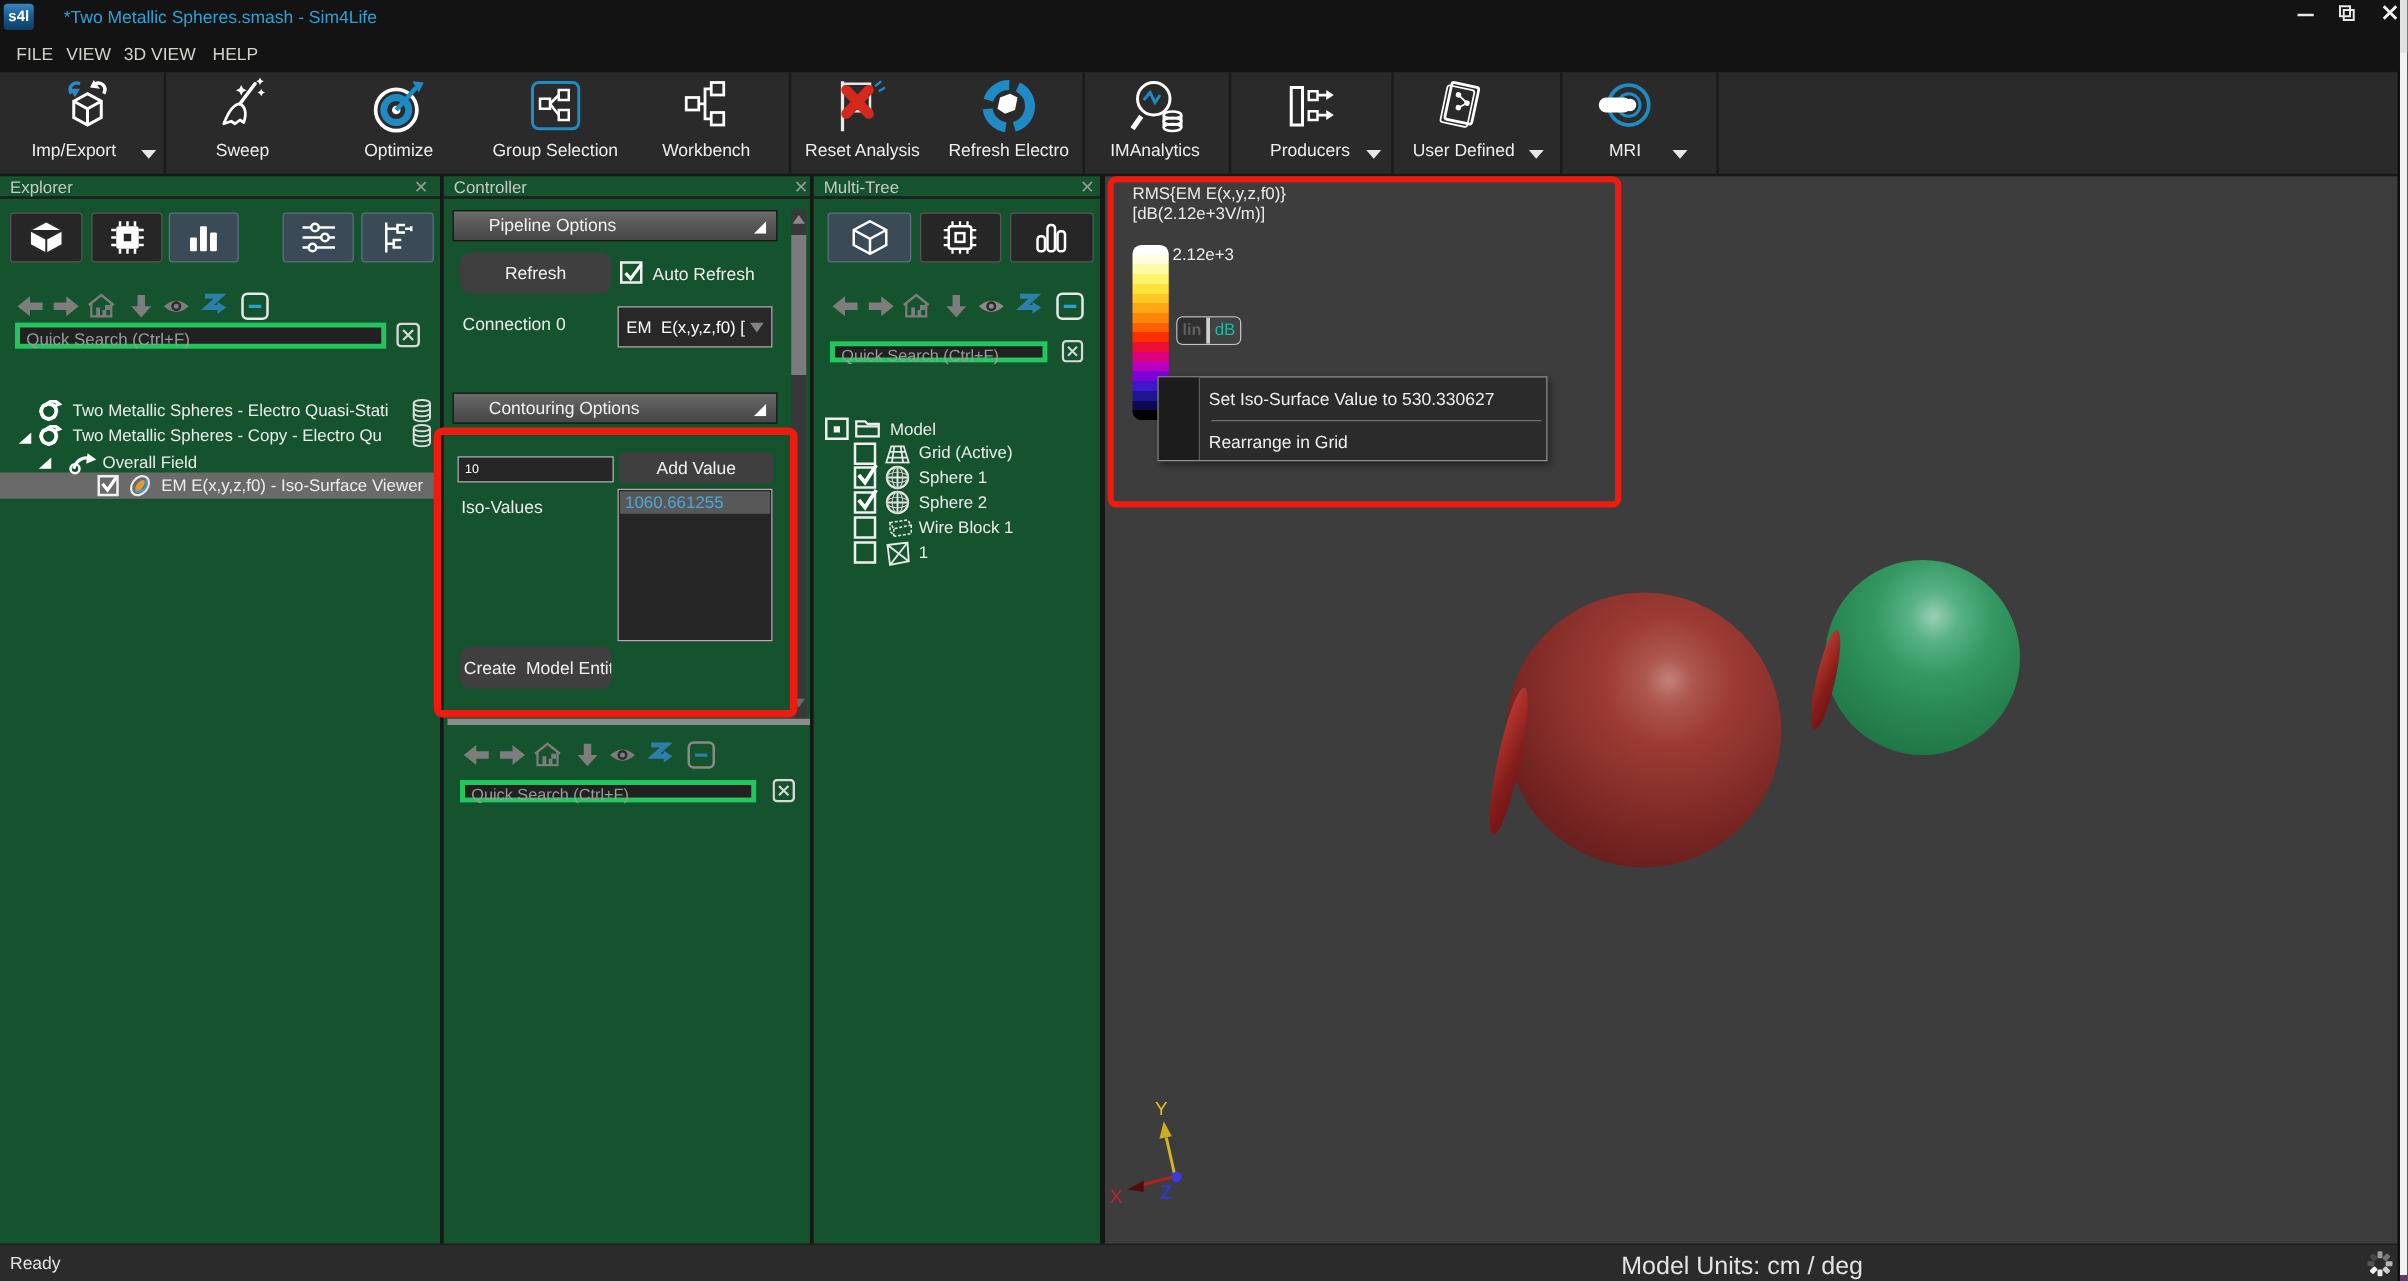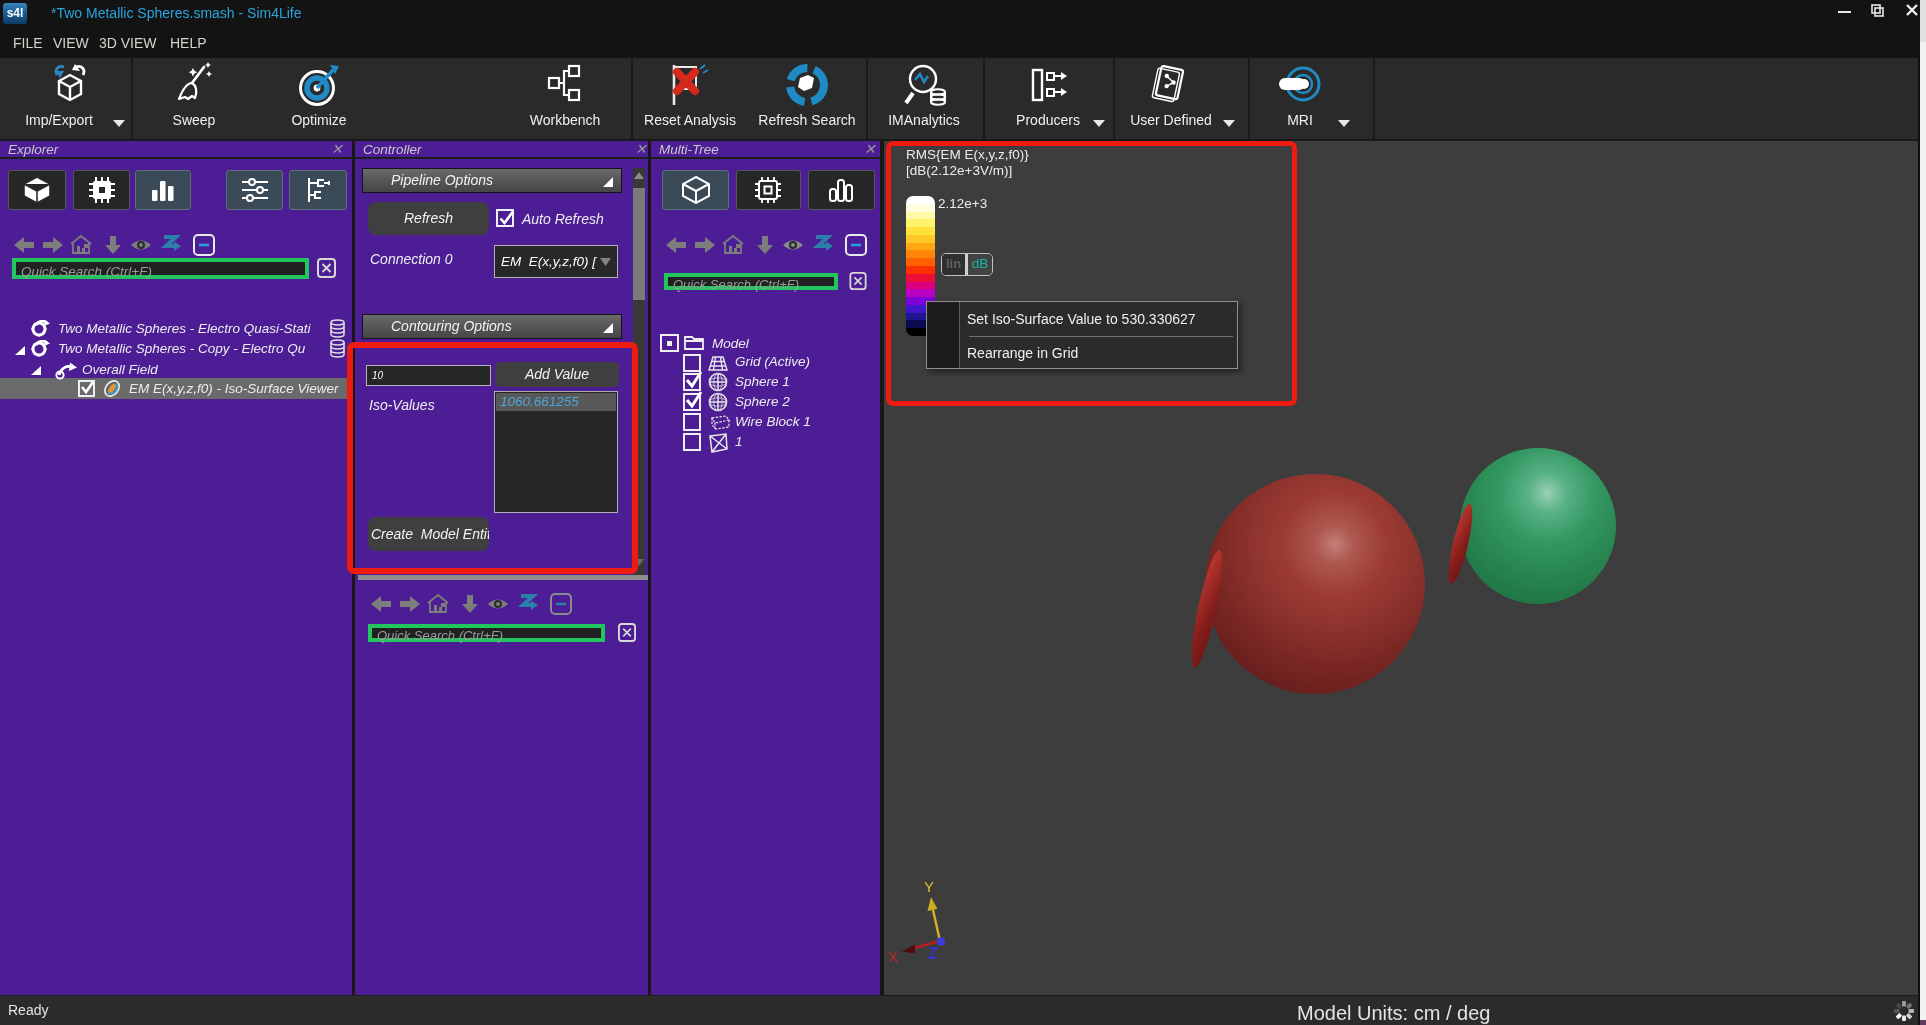--- a/index.html
+++ b/index.html
@@ -19,21 +19,21 @@
 #menubar { position:absolute; left:0; top:28px; width:1926px; height:30px; background:#131313; }
 .menuitem { position:absolute; top:7px; color:#d6d3ca; font-size:14px; }
 
 #toolbar { position:absolute; left:0; top:58px; width:1918px; height:82px; background:#2a2a2a; }
 .tsep { position:absolute; top:0; width:2px; height:82px; background:#1a1a1a; }
 .titem { position:absolute; top:0; height:82px; }
 .tlabel { position:absolute; top:54px; width:100%; text-align:center; color:#efefef; font-size:14px; white-space:nowrap; }
 .ticon { position:absolute; top:4px; left:50%; transform:translateX(-50%); }
 .tcaret { position:absolute; top:60px; }
 
-.panel { position:absolute; top:140px; height:855px; background:#4c1d95;font-style:italic; }
+.panel { position:absolute; top:140px; height:855px; background:#14532d; }
 .phead { position:absolute; left:0; top:0; width:100%; height:19px; border-bottom:2px solid #1d1d1d; }
 .phead span.t { position:absolute; left:8px; top:2px; font-size:13.5px; color:#c9c9c9; }
 .phead span.x { position:absolute; top:1px; font-size:14px; color:#9a9a9a; }
 .vborder { position:absolute; top:140px; width:3px; height:855px; background:#171717; }
 .selbtn { position:absolute; border-radius:3px; border:1px solid #565656; background:#262626; }
 .selbtn.on { background:#3a4a56; border-color:#5c707e; }
 
 .qinput { position:absolute; background:#212121; border:4px solid #22c55e; color:#9b9b9b;
   font-size:13.5px; padding-left:5px; }
 
@@ -116,20 +116,30 @@
     <svg class="ticon" width="46" height="46" viewBox="0 0 46 46">
       <circle cx="21" cy="26" r="16.5" fill="none" stroke="#fff" stroke-width="3"></circle>
       <circle cx="21" cy="26" r="10" fill="none" stroke="#1f8ac4" stroke-width="5.5"></circle>
       <circle cx="21" cy="26" r="3.4" fill="#fff"></circle>
       <path d="M21 26 L37 8" stroke="#1f8ac4" stroke-width="3.6"></path>
       <path d="M34 3 L43 4 L39 12 Z" fill="#1f8ac4"></path>
     </svg>
     <div class="tlabel">Optimize</div>
   </div>
 
+  <div class="titem" style="left:394px;width:100px">
+    <svg class="ticon" width="46" height="46" viewBox="0 0 46 46">
+      <rect x="5" y="4" width="37" height="37" rx="5" fill="none" stroke="#1f8ac4" stroke-width="2.4"></rect>
+      <rect x="11" y="17" width="8" height="8" fill="none" stroke="#fff" stroke-width="2"></rect>
+      <rect x="26" y="10" width="8" height="8" fill="none" stroke="#fff" stroke-width="2"></rect>
+      <rect x="26" y="26" width="8" height="8" fill="none" stroke="#fff" stroke-width="2"></rect>
+      <path d="M19 21 L26 14 M19 21 L26 30" stroke="#fff" stroke-width="2"></path>
+    </svg>
+    <div class="tlabel">Group Selection</div>
+  </div>
 
   <div class="titem" style="left:515px;width:100px">
     <svg class="ticon" width="46" height="46" viewBox="0 0 46 46">
       <rect x="7" y="16" width="10" height="10" fill="none" stroke="#fff" stroke-width="2.2"></rect>
       <rect x="27" y="4" width="10" height="10" fill="none" stroke="#fff" stroke-width="2.2"></rect>
       <rect x="27" y="28" width="10" height="10" fill="none" stroke="#fff" stroke-width="2.2"></rect>
       <path d="M17 21 L22 21 L22 9 L27 9 M22 21 L22 33 L27 33" stroke="#fff" stroke-width="2.2" fill="none"></path>
     </svg>
     <div class="tlabel">Workbench</div>
   </div>
@@ -142,21 +152,21 @@
       <path d="M36 7 l5 -4 M39 11 l5 -3" stroke="#1f8ac4" stroke-width="1.8"></path>
     </svg>
     <div class="tlabel">Reset Analysis</div>
   </div>
 
   <div class="titem" style="left:757px;width:100px">
     <svg class="ticon" width="46" height="46" viewBox="0 0 46 46">
       <circle cx="23" cy="23" r="17" fill="none" stroke="#1f8ac4" stroke-width="8" stroke-dasharray="22 7"></circle>
       <path d="M16 16 l8 -3 l6 3 l-2 10 l-8 3 l-6 -4 Z" fill="#fff"></path>
     </svg>
-    <div class="tlabel">Refresh Search</div>
+    <div class="tlabel">Refresh Electro</div>
   </div>
 
   <div class="titem" style="left:874px;width:100px">
     <svg class="ticon" width="52" height="46" viewBox="0 0 52 46">
       <circle cx="25" cy="17" r="13" fill="none" stroke="#fff" stroke-width="2.4"></circle>
       <path d="M15 31 L8 41" stroke="#fff" stroke-width="4"></path>
       <path d="M17 18 l5 -6 l4 8 l4 -6" fill="none" stroke="#1f8ac4" stroke-width="2.4"></path>
       <ellipse cx="40" cy="30" rx="7" ry="2.8" fill="none" stroke="#fff" stroke-width="2"></ellipse>
       <path d="M33 30 L33 40 M47 30 L47 40" stroke="#fff" stroke-width="2"></path>
       <ellipse cx="40" cy="35" rx="7" ry="2.8" fill="none" stroke="#fff" stroke-width="2"></ellipse>

